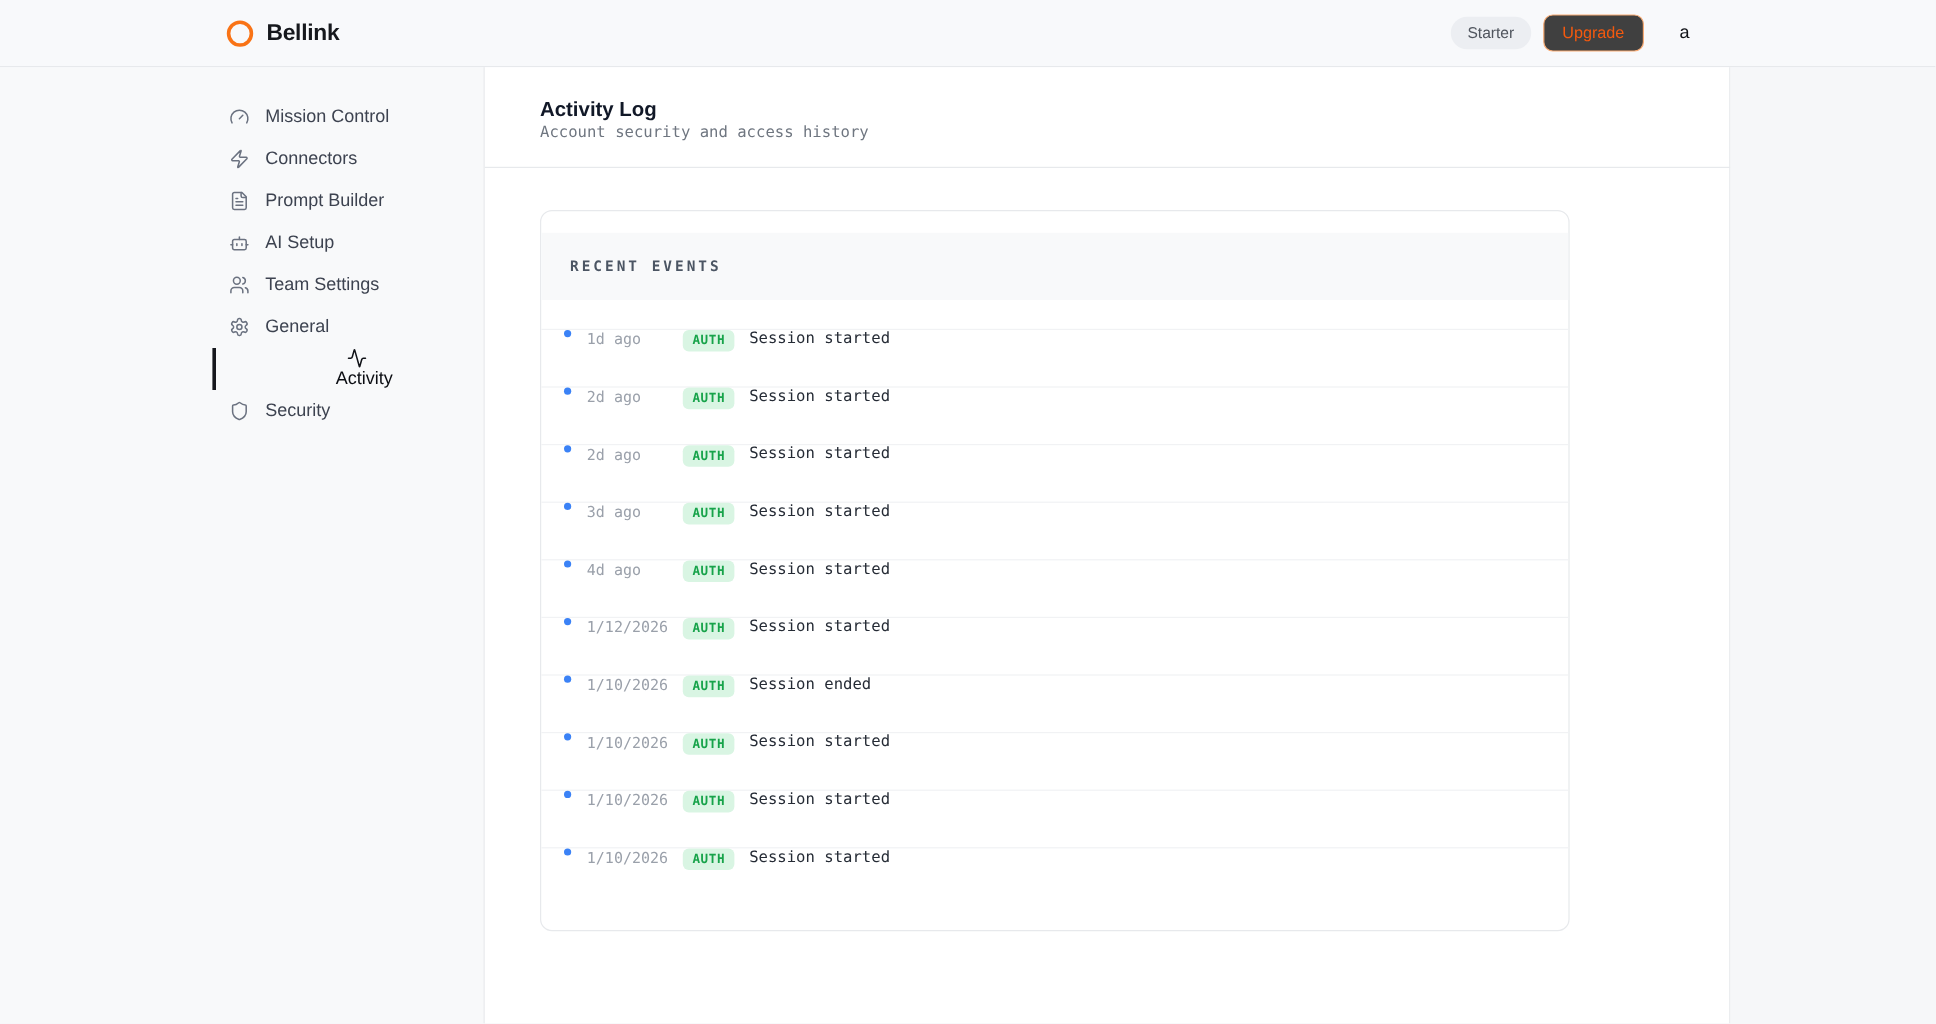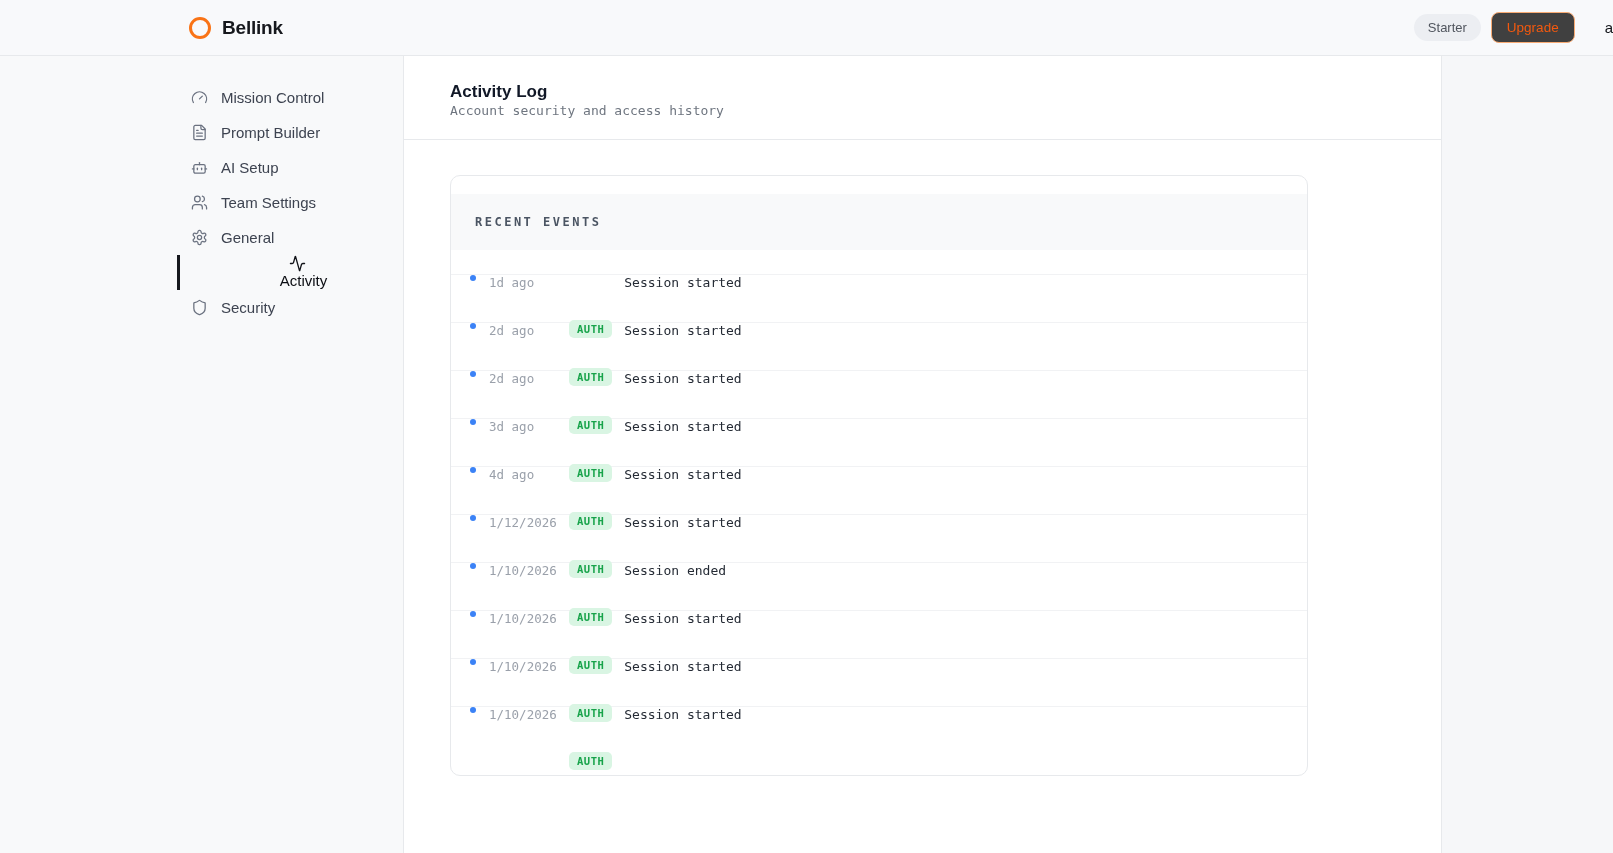--- a/index.html
+++ b/index.html
@@ -7,21 +7,21 @@
   body {
     font-family:"Liberation Sans", sans-serif;
     background:#f6f7f9;
     color:#16181d;
   }
   .mono { font-family:"DejaVu Sans Mono", monospace; }
 
   
   .topbar {
     height:56px; background:#f8f9fb; border-bottom:1px solid #e7e9ec;
-    display:flex; align-items:center; padding-left:189px; 
+    display:flex; align-items:center; padding-left:189px; padding-right:205px;
   }
   .logo-ring {
     width:22px; height:22px; border-radius:50%;
     border:3px solid #f97316; background:transparent; flex:0 0 auto;
   }
   .brand-name { margin-left:11px; font-size:19px; font-weight:700; letter-spacing:-0.2px; color:#16181d; }
   .topbar .spacer { flex:1; }
   .plan-pill {
     background:#eceef2; color:#50555e; font-size:13px; line-height:1;
     padding:7px 14px; border-radius:999px;
@@ -77,21 +77,21 @@
   }
   .events-list { margin-top:24px; padding-bottom:21px; }
   .event-row {
     height:48px; display:flex; align-items:flex-start;
     padding-left:19px; border-top:1px solid #f1f2f4;
   }
   .event-dot { width:6px; height:6px; border-radius:50%; background:#3b82f6; flex:0 0 auto; }
   .event-time { margin-left:13px; width:68px; font-size:12.5px; color:#9aa0aa; white-space:nowrap; }
   .event-badge {
     margin-left:12px; font-size:10.5px; font-weight:700; letter-spacing:0.5px;
-    color:#17a34a; background:#d9f5e3; padding:4px 8px 3px; border-radius:5px; line-height:1;margin-top:45px;
+    color:#17a34a; background:#d9f5e3; padding:4px 8px 3px; border-radius:5px; line-height:1;
   }
   .event-text { margin-left:12px; font-size:13px; color:#252b35; }
 </style>
 </head>
 <body>
 
 <header class="topbar">
   <span class="logo-ring"></span>
   <span class="brand-name">Bellink</span>
   <span class="spacer"></span>
@@ -106,20 +106,26 @@
     <ul class="nav">
       <li>
         <svg class="nav-icon" viewBox="0 0 24 24" fill="none" stroke="currentColor" stroke-width="1.8" stroke-linecap="round" stroke-linejoin="round">
             <path d="m12 14 4-4"></path>
             <path d="M3.34 19a10 10 0 1 1 17.32 0"></path>
           </svg>
         <span class="nav-label">Mission Control</span>
       </li>
       <li>
         <svg class="nav-icon" viewBox="0 0 24 24" fill="none" stroke="currentColor" stroke-width="1.8" stroke-linecap="round" stroke-linejoin="round">
+            <path d="M4 14a1 1 0 0 1-.78-1.63l9.9-10.2a.5.5 0 0 1 .86.46l-1.92 6.02A1 1 0 0 0 13 10h7a1 1 0 0 1 .78 1.63l-9.9 10.2a.5.5 0 0 1-.86-.46l1.92-6.02A1 1 0 0 0 11 14z"></path>
+          </svg>
+        <span class="nav-label">Connectors</span>
+      </li>
+      <li>
+        <svg class="nav-icon" viewBox="0 0 24 24" fill="none" stroke="currentColor" stroke-width="1.8" stroke-linecap="round" stroke-linejoin="round">
             <path d="M15 2H6a2 2 0 0 0-2 2v16a2 2 0 0 0 2 2h12a2 2 0 0 0 2-2V7Z"></path>
             <path d="M14 2v4a2 2 0 0 0 2 2h4"></path>
             <path d="M10 9H8"></path>
             <path d="M16 13H8"></path>
             <path d="M16 17H8"></path>
           </svg>
         <span class="nav-label">Prompt Builder</span>
       </li>
       <li>
         <svg class="nav-icon" viewBox="0 0 24 24" fill="none" stroke="currentColor" stroke-width="1.8" stroke-linecap="round" stroke-linejoin="round">

